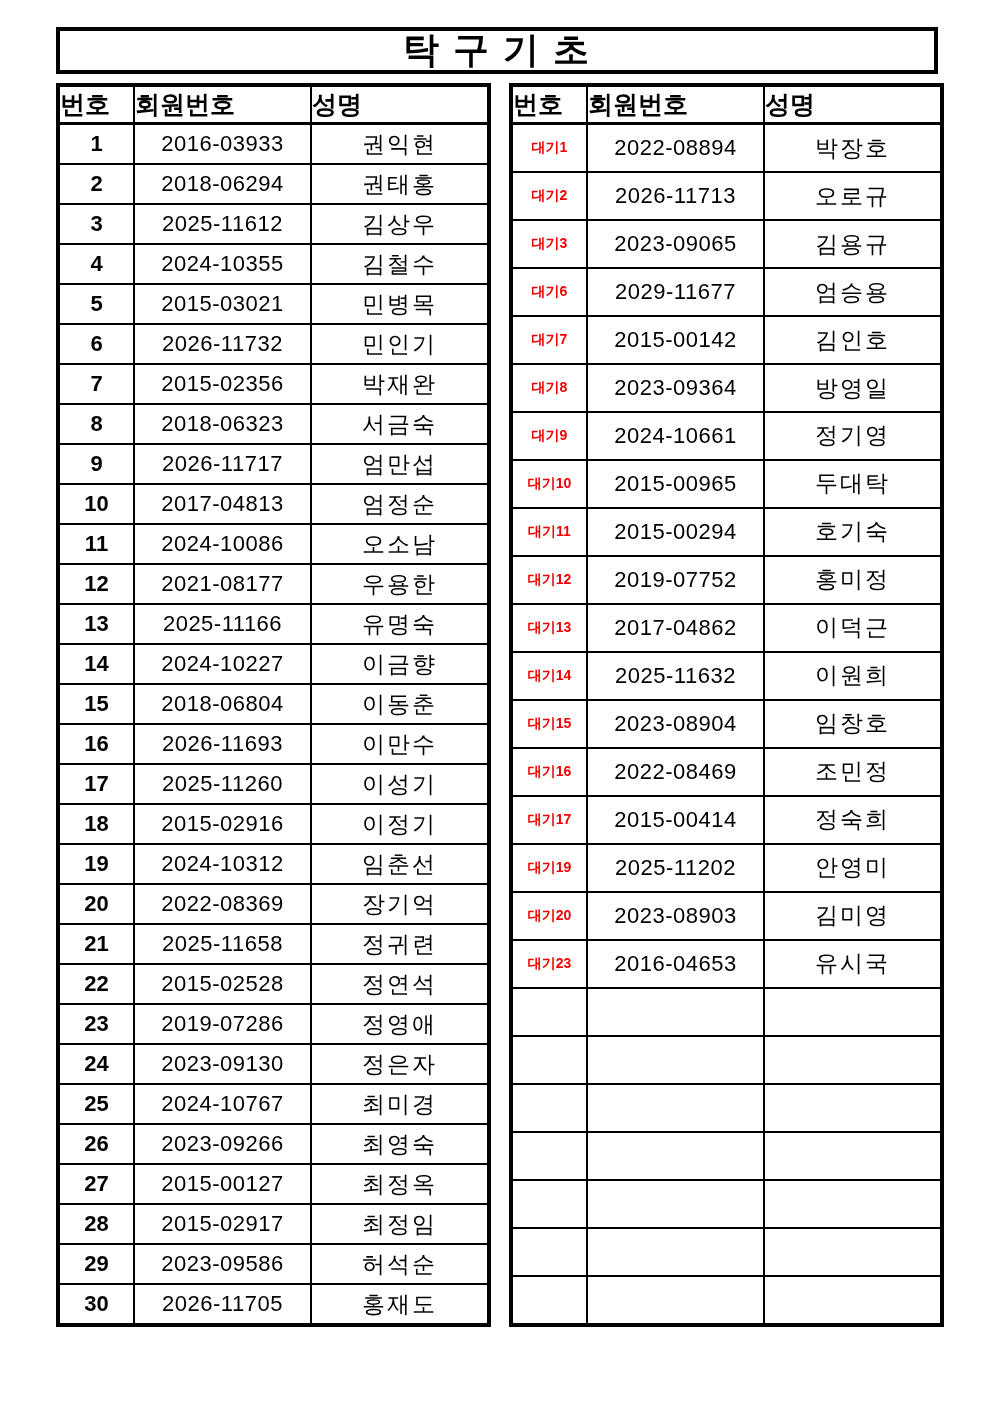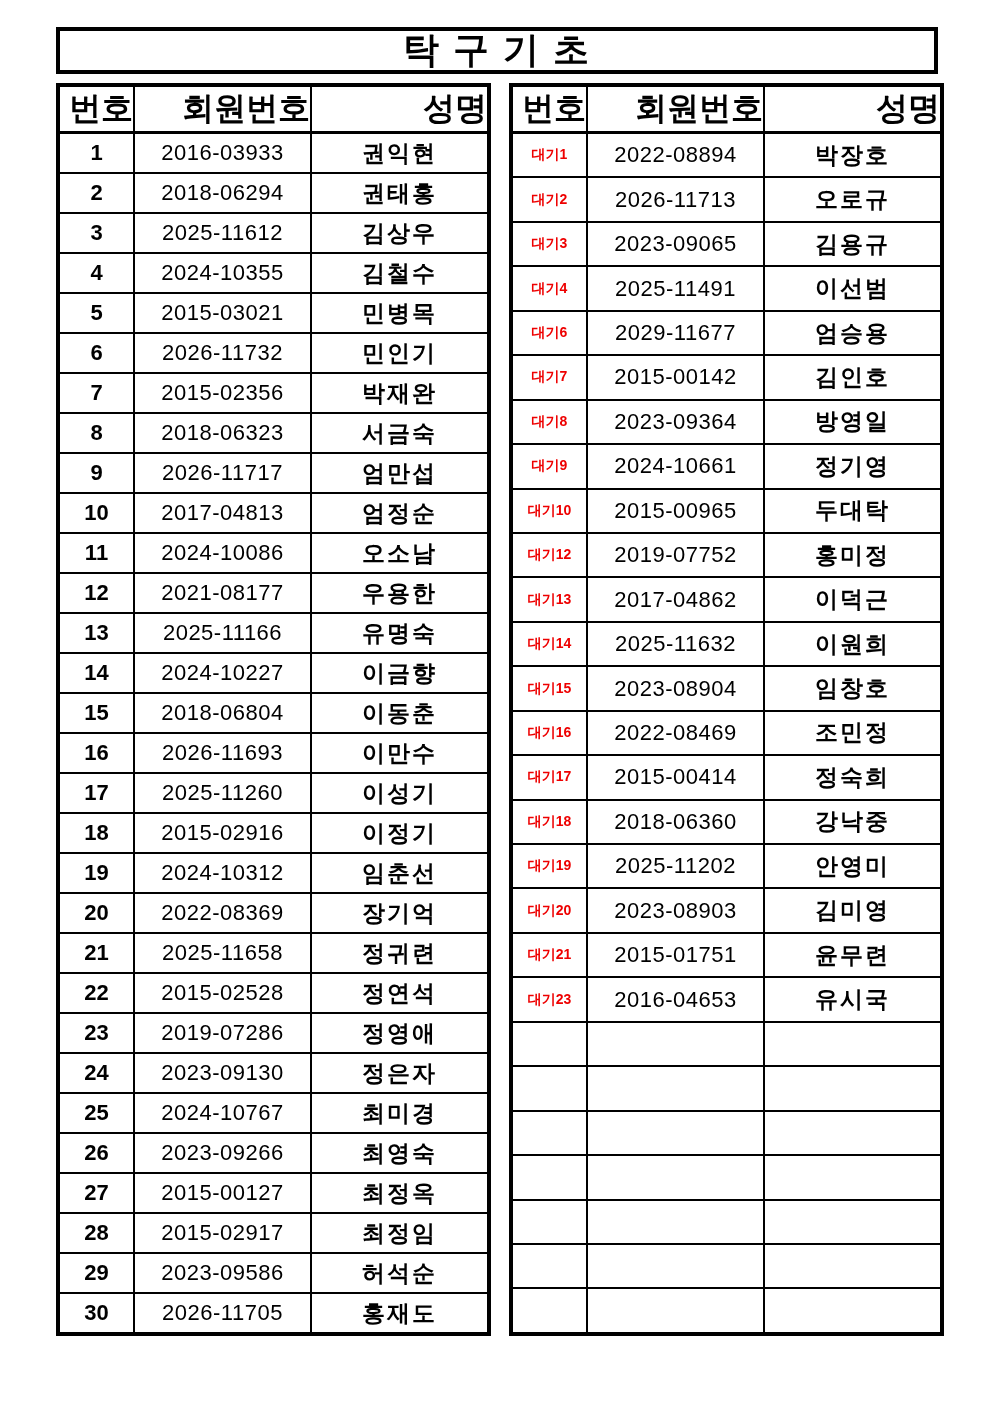--- a/index.html
+++ b/index.html
@@ -44,23 +44,23 @@
   }
   table.roster.left-roster { margin-right: 18px; }
   table.roster, table.roster th, table.roster td {
     border: 2px solid #000;
   }
   table.roster {
     border-width: 4px;
   }
   table.roster th {
     height: 35px;
-    font-size: 32px;
+    font-size: 25px;
     font-weight: bold;
-    text-align: right;
+    text-align: left;
     vertical-align: middle;
     border-bottom-width: 3px;
     padding: 0;
   }
   table.roster td {
     height: 38px;
     text-align: center;
     vertical-align: middle;
     padding: 0;
     overflow: hidden;
@@ -78,21 +78,20 @@
     font-size: 14px;
   }
   td.member-cell {
     font-size: 22px;
     letter-spacing: 0.5px;
     margin-top: 8px;
   }
   td.name-cell {
     font-size: 23px;
     letter-spacing: 2px;
-    font-weight: bold;
   }
 </style>
 </head>
 <body>
 
 <div class="page">
 
   <div class="title-box">탁 구 기 초</div>
 
   <div class="tables-wrap">
@@ -287,25 +286,20 @@
             <td class="no-cell waiting">대기2</td>
             <td class="member-cell">2026-11713</td>
             <td class="name-cell">오로규</td>
           </tr>
           <tr>
             <td class="no-cell waiting">대기3</td>
             <td class="member-cell">2023-09065</td>
             <td class="name-cell">김용규</td>
           </tr>
           <tr>
-            <td class="no-cell waiting">대기4</td>
-            <td class="member-cell">2025-11491</td>
-            <td class="name-cell">이선범</td>
-          </tr>
-          <tr>
             <td class="no-cell waiting">대기6</td>
             <td class="member-cell">2029-11677</td>
             <td class="name-cell">엄승용</td>
           </tr>
           <tr>
             <td class="no-cell waiting">대기7</td>
             <td class="member-cell">2015-00142</td>
             <td class="name-cell">김인호</td>
           </tr>
           <tr>
@@ -317,20 +311,25 @@
             <td class="no-cell waiting">대기9</td>
             <td class="member-cell">2024-10661</td>
             <td class="name-cell">정기영</td>
           </tr>
           <tr>
             <td class="no-cell waiting">대기10</td>
             <td class="member-cell">2015-00965</td>
             <td class="name-cell">두대탁</td>
           </tr>
           <tr>
+            <td class="no-cell waiting">대기11</td>
+            <td class="member-cell">2015-00294</td>
+            <td class="name-cell">호기숙</td>
+          </tr>
+          <tr>
             <td class="no-cell waiting">대기12</td>
             <td class="member-cell">2019-07752</td>
             <td class="name-cell">홍미정</td>
           </tr>
           <tr>
             <td class="no-cell waiting">대기13</td>
             <td class="member-cell">2017-04862</td>
             <td class="name-cell">이덕근</td>
           </tr>
           <tr>
@@ -347,40 +346,30 @@
             <td class="no-cell waiting">대기16</td>
             <td class="member-cell">2022-08469</td>
             <td class="name-cell">조민정</td>
           </tr>
           <tr>
             <td class="no-cell waiting">대기17</td>
             <td class="member-cell">2015-00414</td>
             <td class="name-cell">정숙희</td>
           </tr>
           <tr>
-            <td class="no-cell waiting">대기18</td>
-            <td class="member-cell">2018-06360</td>
-            <td class="name-cell">강낙중</td>
-          </tr>
-          <tr>
             <td class="no-cell waiting">대기19</td>
             <td class="member-cell">2025-11202</td>
             <td class="name-cell">안영미</td>
           </tr>
           <tr>
             <td class="no-cell waiting">대기20</td>
             <td class="member-cell">2023-08903</td>
             <td class="name-cell">김미영</td>
           </tr>
           <tr>
-            <td class="no-cell waiting">대기21</td>
-            <td class="member-cell">2015-01751</td>
-            <td class="name-cell">윤무련</td>
-          </tr>
-          <tr>
             <td class="no-cell waiting">대기23</td>
             <td class="member-cell">2016-04653</td>
             <td class="name-cell">유시국</td>
           </tr>
           <tr>
             <td class="no-cell"></td>
             <td class="member-cell"></td>
             <td class="name-cell"></td>
           </tr>
           <tr>

